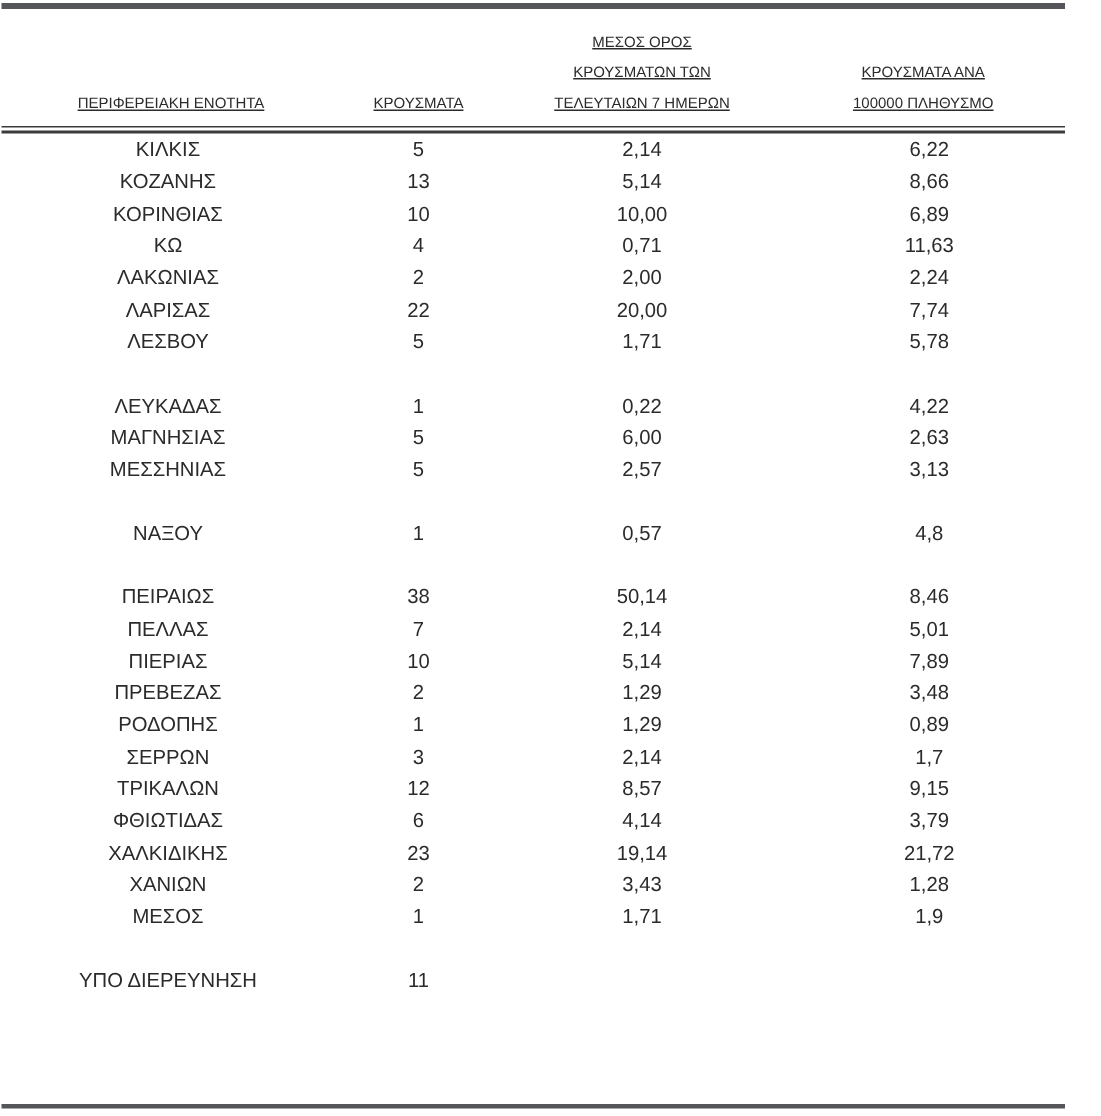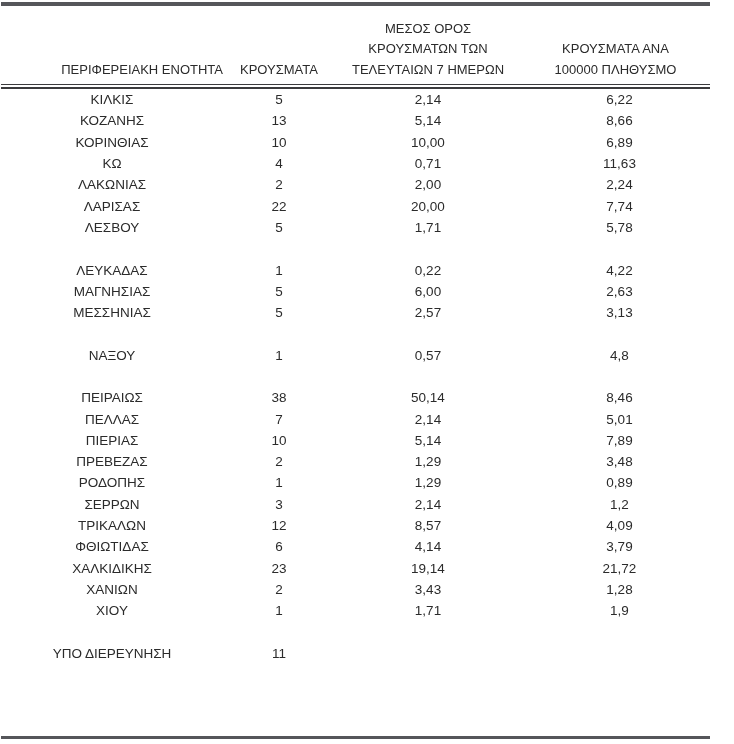--- a/index.html
+++ b/index.html
@@ -24,28 +24,29 @@
     position:absolute;left:1px;top:6px;
     width:709px;
     border-collapse:collapse;table-layout:fixed;
   }
   col.c0{width:222px;}
   col.c1{width:112px;}
   col.c2{width:186px;}
   col.c3{width:189px;}
   thead th{
     font-weight:400;
-    font-size:13px;line-height:20.5px;
+    font-size:10px;line-height:20.5px;
     vertical-align:bottom;
     padding:0 0 4px 0;
     height:74px;
     text-align:center;
     white-space:nowrap;
-  }
-  thead th.c0{text-align:right;padding-left:4px;}
+    text-decoration:underline;
+  }
+  thead th.c0{text-align:center;padding-left:4px;}
   tr.rule-row td{padding:0;height:auto;}
   .dbl{
     height:2px;
     border-top:1px solid var(--rule-double);
     border-bottom:2px solid var(--rule-double);
   }
   tbody td{
     font-size:13.5px;
     height:21.3px;
     padding:0;
@@ -205,48 +206,48 @@
         <tr>
           <td class="c0">ΡΟΔΟΠΗΣ</td>
           <td class="c1">1</td>
           <td class="c2">1,29</td>
           <td class="c3">0,89</td>
         </tr>
         <tr>
           <td class="c0">ΣΕΡΡΩΝ</td>
           <td class="c1">3</td>
           <td class="c2">2,14</td>
-          <td class="c3">1,2</td>
+          <td class="c3">1,7</td>
         </tr>
         <tr>
           <td class="c0">ΤΡΙΚΑΛΩΝ</td>
           <td class="c1">12</td>
           <td class="c2">8,57</td>
-          <td class="c3">4,09</td>
+          <td class="c3">9,15</td>
         </tr>
         <tr>
           <td class="c0">ΦΘΙΩΤΙΔΑΣ</td>
           <td class="c1">6</td>
           <td class="c2">4,14</td>
           <td class="c3">3,79</td>
         </tr>
         <tr>
           <td class="c0">ΧΑΛΚΙΔΙΚΗΣ</td>
           <td class="c1">23</td>
           <td class="c2">19,14</td>
           <td class="c3">21,72</td>
         </tr>
         <tr>
           <td class="c0">ΧΑΝΙΩΝ</td>
           <td class="c1">2</td>
           <td class="c2">3,43</td>
           <td class="c3">1,28</td>
         </tr>
         <tr>
-          <td class="c0">ΧΙΟΥ</td>
+          <td class="c0">ΜΕΣΟΣ</td>
           <td class="c1">1</td>
           <td class="c2">1,71</td>
           <td class="c3">1,9</td>
         </tr>
         <tr>
           <td class="c0"></td>
           <td class="c1"></td>
           <td class="c2"></td>
           <td class="c3"></td>
         </tr>

